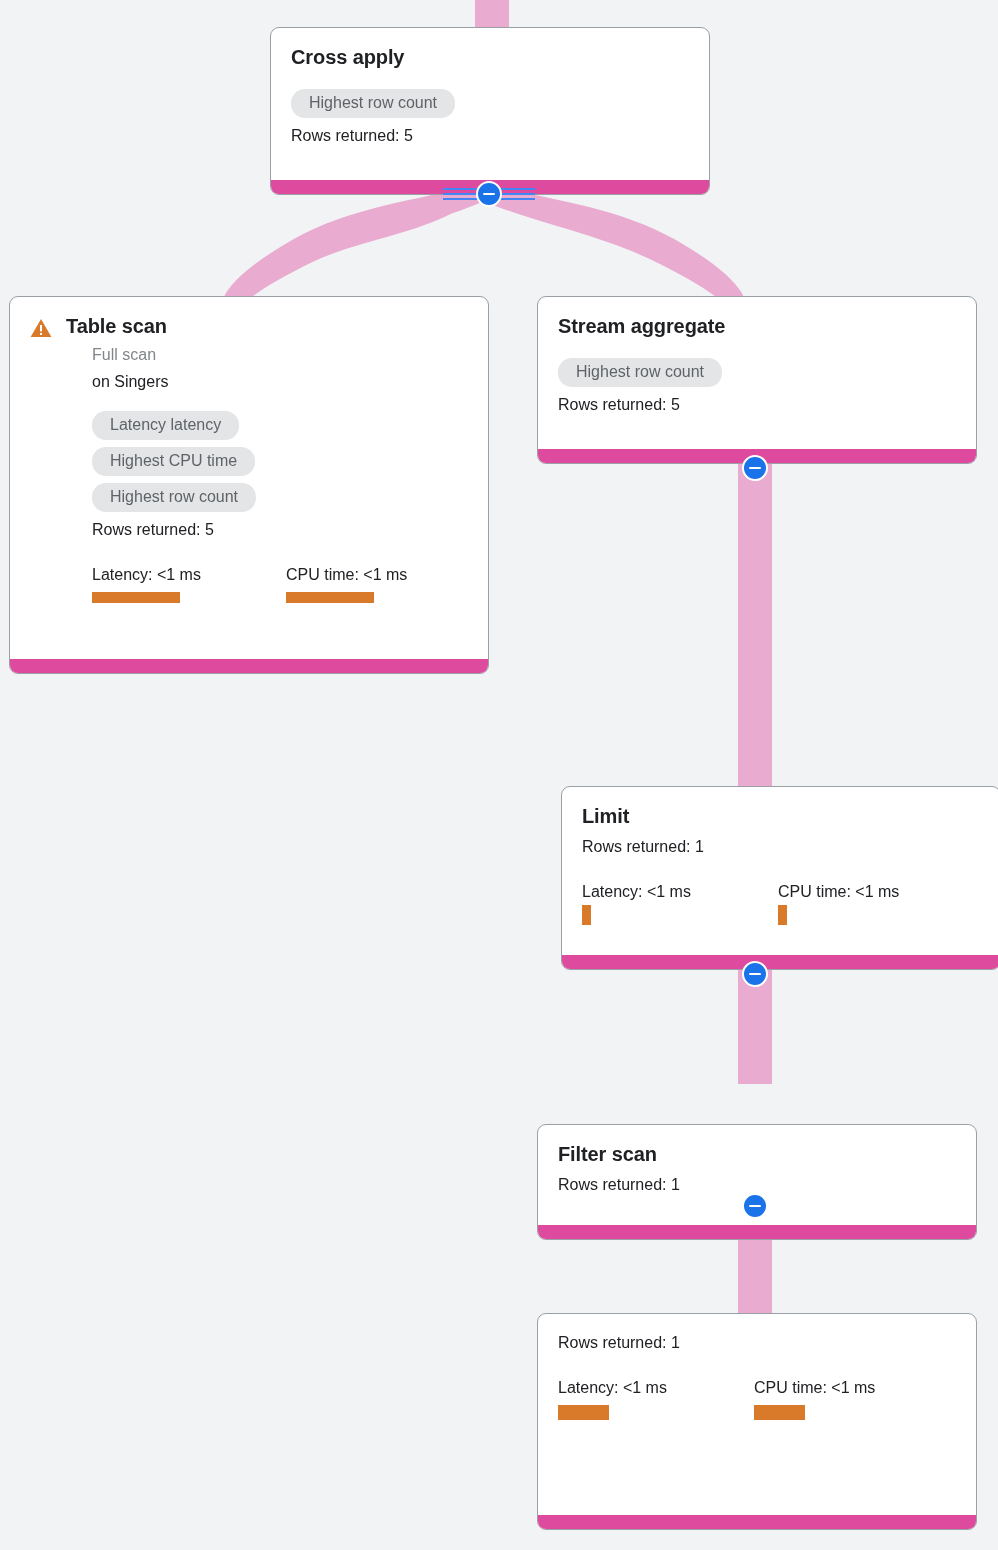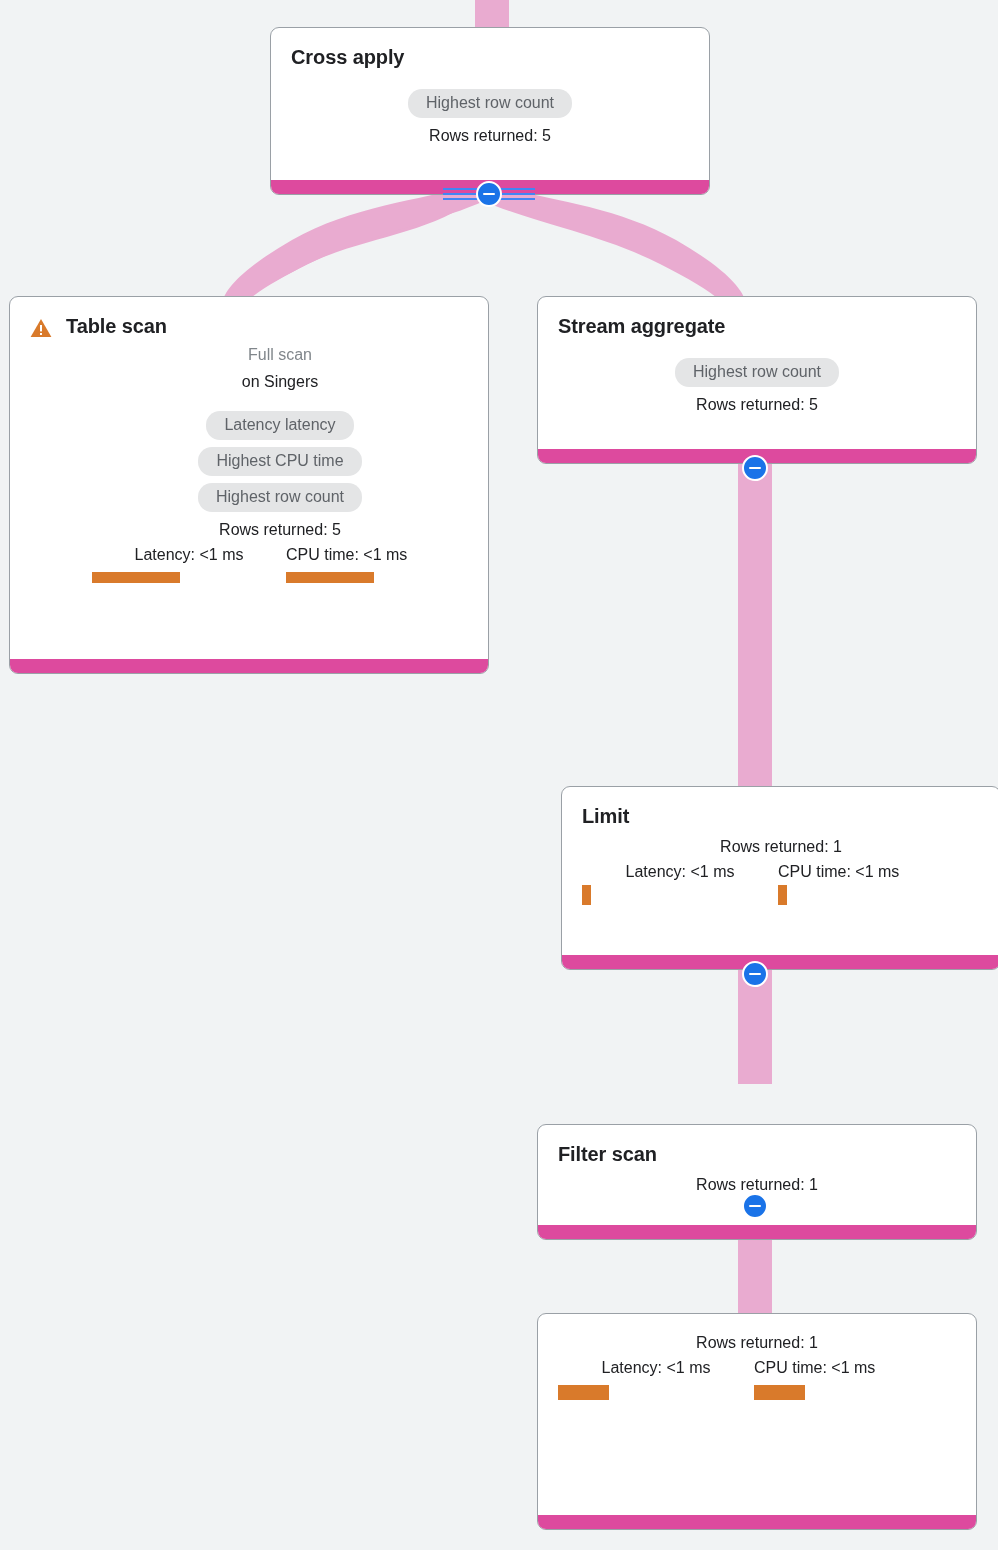--- a/index.html
+++ b/index.html
@@ -11,21 +11,20 @@
     height: 1550px;
     background: #f1f3f4;
     font-family: "Liberation Sans", sans-serif;
     overflow: hidden;
     position: relative;
   }
   #canvas {
     position: relative;
     width: 998px;
     height: 1550px;
-    text-align: center;
   }
   #edge-layer {
     position: absolute;
     left: 0;
     top: 0;
     width: 998px;
     height: 1550px;
     pointer-events: none;
   }
   .node {
@@ -78,21 +77,21 @@
     padding: 4px 18px 5px 18px;
     margin-bottom: 7px;
   }
   .rows {
     font-size: 16px;
     line-height: 21px;
     color: #202124;
   }
   .metrics {
     display: flex;
-    margin-top: 5px;
+    margin-top: 25px;
   }
   .metric {
     box-sizing: border-box;
   }
   .metric-label {
     font-size: 16px;
     line-height: 20px;
     color: #202124;
     white-space: nowrap;
   }

